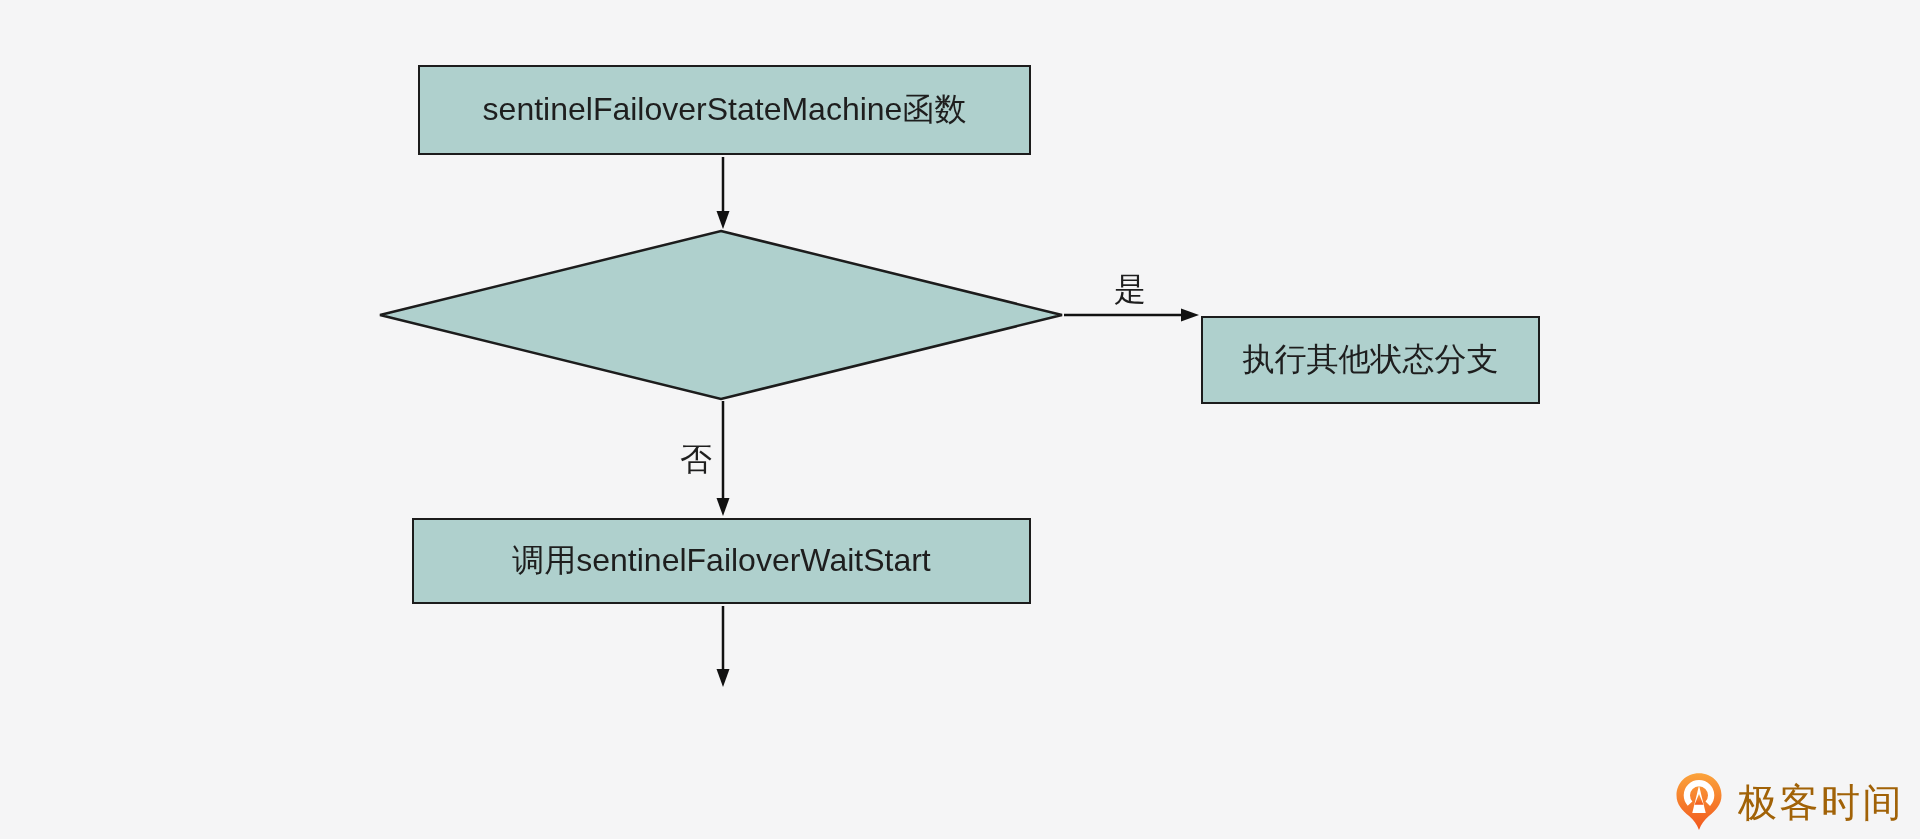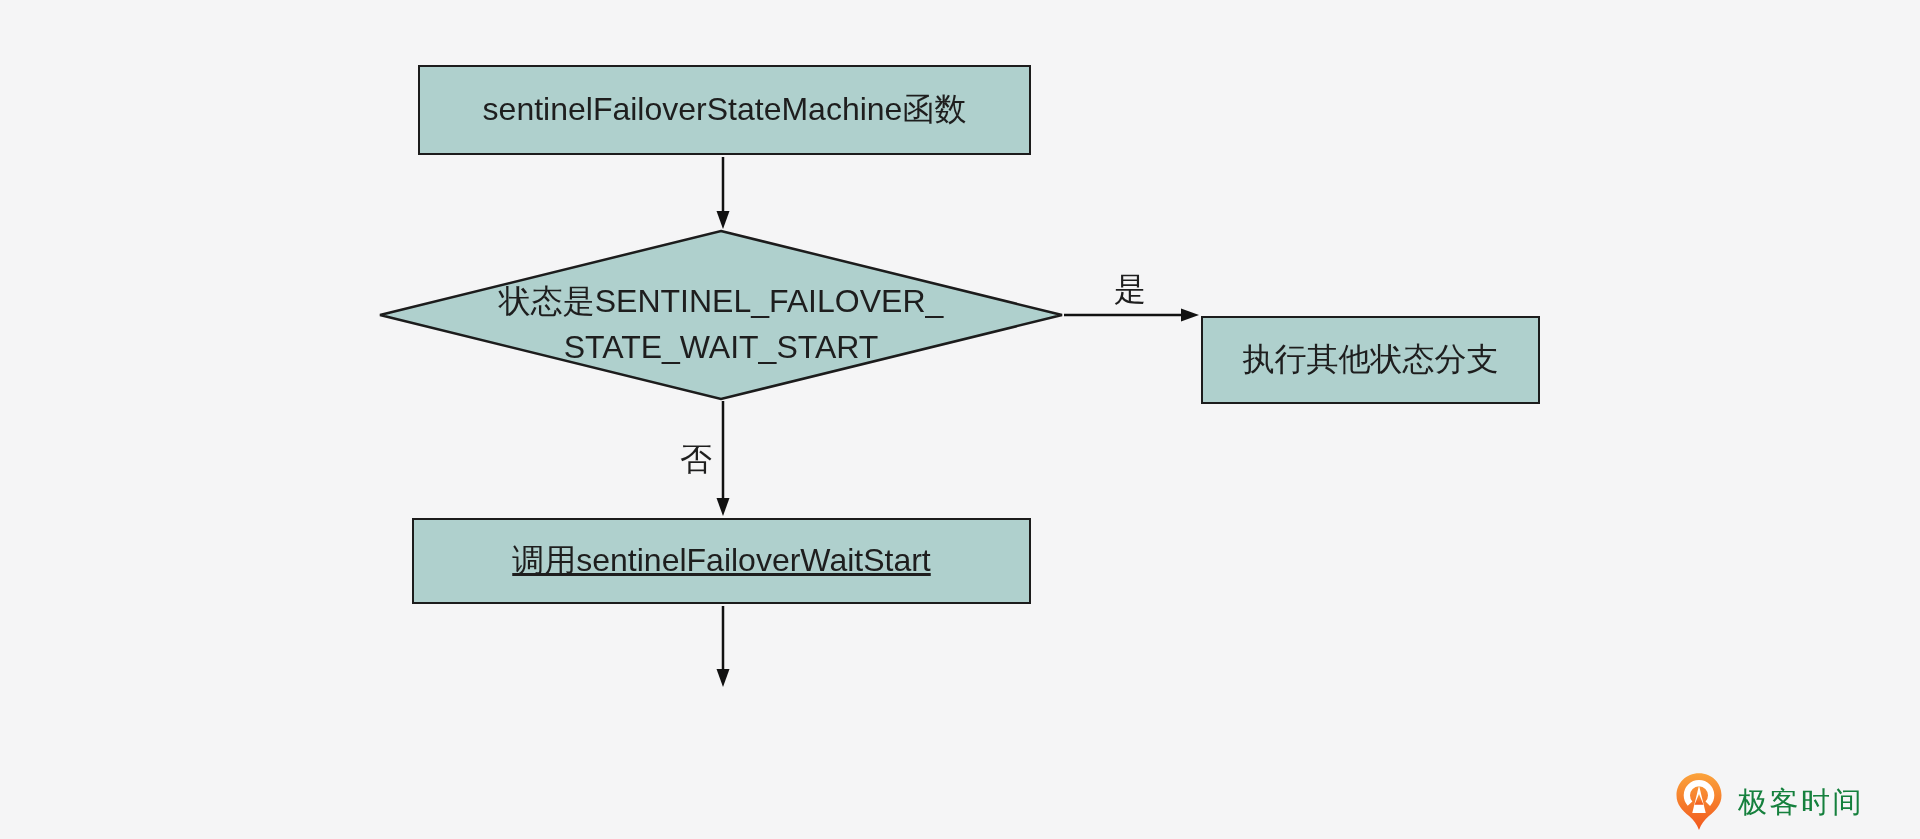--- a/index.html
+++ b/index.html
@@ -25,21 +25,21 @@
     display: flex;
     align-items: center;
     justify-content: center;
     font-size: 32px;
     color: #1e1e1e;
     text-align: center;
     white-space: nowrap;
   }
   .node-start      { left: 418px;  top: 65px;  width: 613px; height: 90px; }
   .node-other      { left: 1201px; top: 270px; width: 339px; height: 88px; margin-top: 46px; }
-  .node-waitstart  { left: 412px;  top: 518px; width: 619px; height: 86px; text-decoration: underline; }
+  .node-waitstart  { left: 412px;  top: 518px; width: 619px; height: 86px; }
   .node-getleader  { left: 412px;  top: 690px; width: 619px; height: 85px; }
   .diamond-label {
     position: absolute;
     left: 421px; top: 278px;
     width: 600px;
     text-align: center;
     font-size: 32px;
     line-height: 46px;
     color: #1e1e1e;
   }
@@ -54,22 +54,22 @@
   .edge-label-no  { left: 680px;  top: 441px; }
   .logo {
     position: absolute;
     left: 1672px; top: 770px;
     height: 66px;
     display: flex;
     align-items: center;
     gap: 12px;
   }
   .logo-text {
-    font-size: 29px;
-    color: #15803d;
+    font-size: 39px;
+    color: #a16207;
     letter-spacing: 2.5px;
     white-space: nowrap;
   }
 </style>
 </head>
 <body>
 
 <div class="stage">
 
   <svg class="overlay" width="1920" height="839" viewBox="0 0 1920 839">
@@ -94,24 +94,20 @@
     <g>
       <line x1="723" y1="606" x2="723" y2="670" stroke="#111111" stroke-width="2.5"></line>
       <polygon points="716.5,669 729.5,669 723,687" fill="#111111"></polygon>
     </g>
   </svg>
 
   <div class="node node-start">
     <span>sentinelFailoverStateMachine函数</span>
   </div>
 
-  <div class="diamond-label">
-    <span>状态是SENTINEL_FAILOVER_</span>
-    <span>STATE_WAIT_START</span>
-  </div>
 
   <div class="node node-other">
     <span>执行其他状态分支</span>
   </div>
 
   <div class="node node-waitstart">
     <span>调用sentinelFailoverWaitStart</span>
   </div>
 
 

